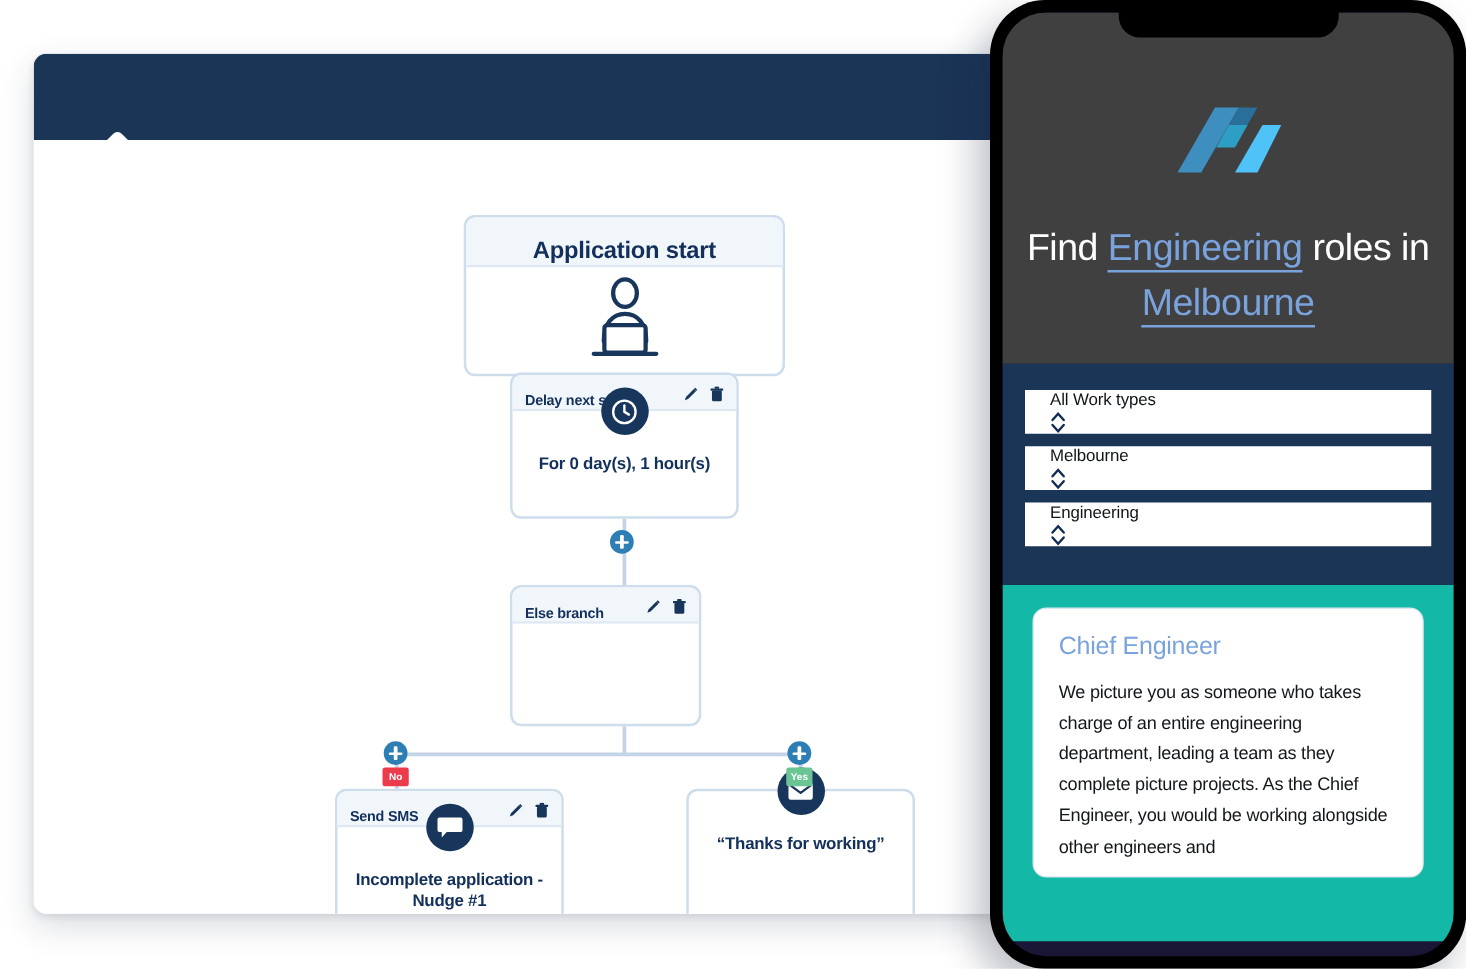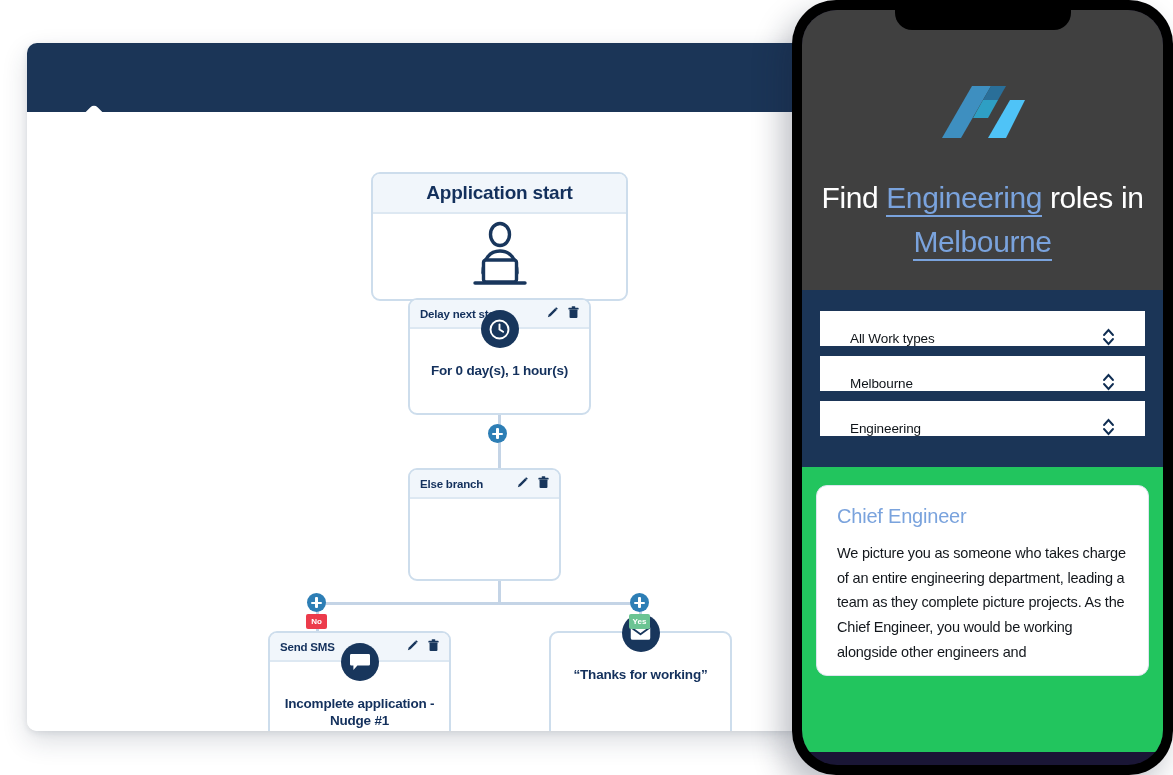--- a/index.html
+++ b/index.html
@@ -111,21 +111,21 @@
     border: 2px solid #cdddec;
     border-radius: 9px;
     z-index: 3;
   }
   .node-head {
     height: 29px;
     background: #f1f6fb;
     border-bottom: 2px solid #dde8f2;
     border-radius: 7px 7px 0 0;
     display: flex;
-    align-items: center;
+    align-items: flex-end;
     padding: 0 10px;
   }
   .node-head-title {
     font-size: 11.5px;
     font-weight: 700;
     color: #13305c;
     letter-spacing: -0.2px;
     flex: 1;
   }
   .node-head-tools {
@@ -244,41 +244,42 @@
   #filters {
     background: #1b3557;
     padding: 21px 18px 31px;
   }
   .select-row {
     position: relative;
     background: #ffffff;
     height: 35px;
     margin-bottom: 10px;
     display: flex;
-    align-items: flex-end;
-    padding: 0 30px;
+    align-items: flex-start;
+    padding: 0 20px;
     cursor: pointer;
+    flex-direction: column;
   }
   .select-row:last-child { margin-bottom: 0; }
   .select-value {
     flex: 1;
     font-size: 13.5px;
     color: #0f1419;
     letter-spacing: -0.1px;
   }
   .stepper-icon {
     display: flex;
     flex-direction: column;
     align-items: center;
     justify-content: center;
     gap: 1px;
   }
   #results {
-    background: #22c55e;
-    padding: 18px 14px 0;
+    background: #14b8a6;
+    padding: 18px 24px 0;
     height: 285px;
   }
   #job-card {
     background: #ffffff;
     border: 1px solid #dde5ef;
     border-radius: 11px;
     padding: 19px 20px 10px;
   }
   #job-title {
     font-size: 20px;

